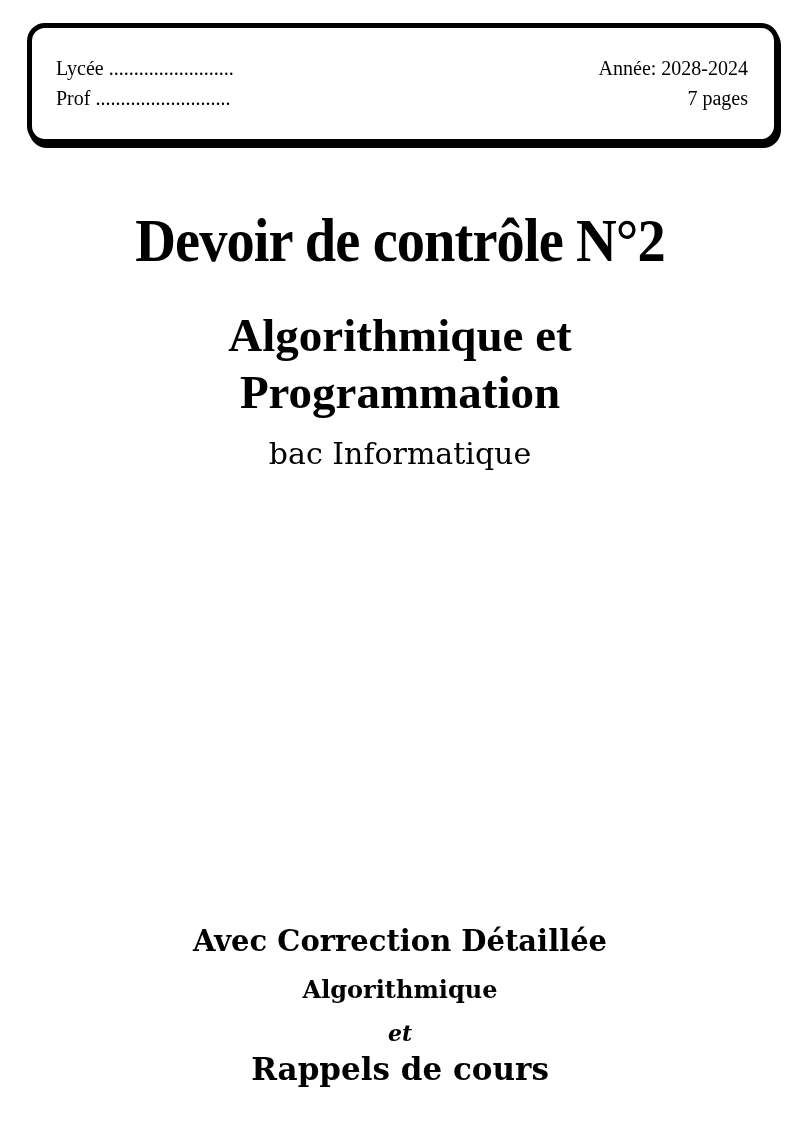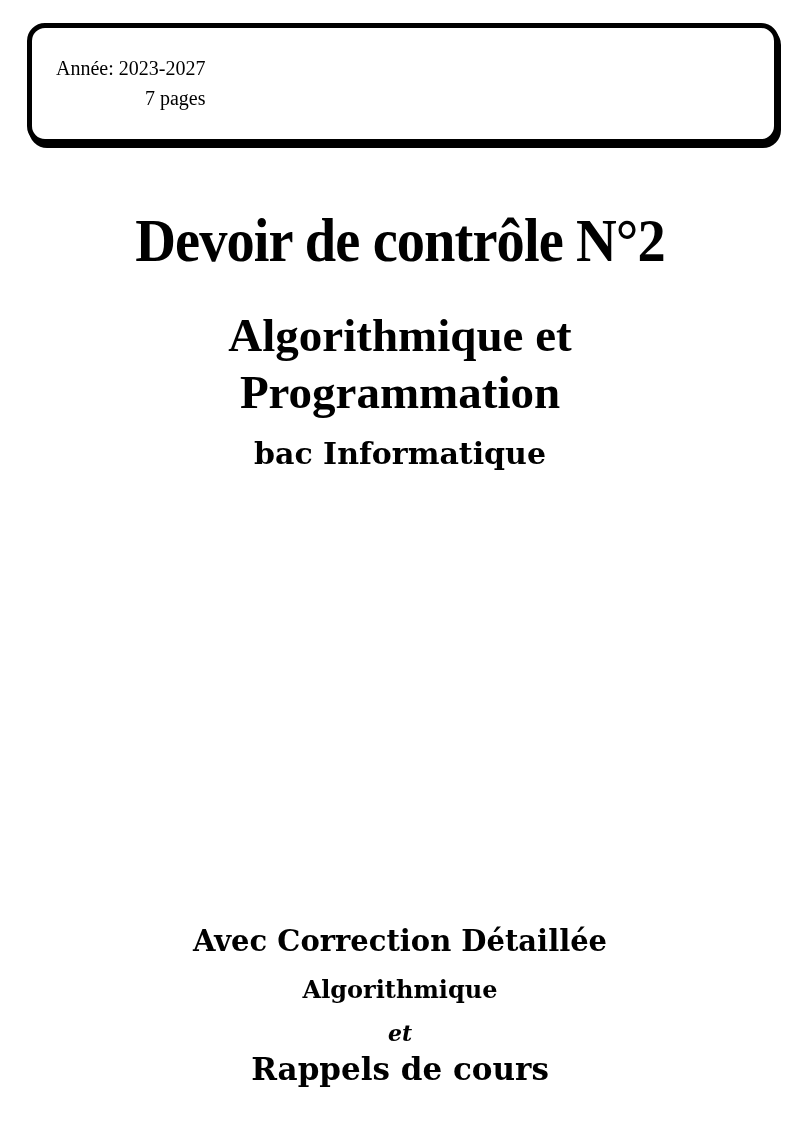--- a/index.html
+++ b/index.html
@@ -73,21 +73,21 @@
   }
   .level-title {
     position: absolute;
     top: 436px;
     left: 0;
     width: 800px;
     margin: 0;
     text-align: center;
     font-family: "DejaVu Serif", serif;
     font-size: 30px;
-    font-weight: 700;
+    font-weight: 400;
     line-height: 36px;
   }
   .footer-line {
     position: absolute;
     left: 0;
     width: 800px;
     margin: 0;
     text-align: center;
     font-family: "DejaVu Serif", serif;
     font-weight: 700;
@@ -96,22 +96,26 @@
   .f2 { top: 975px;  font-size: 24px; line-height: 30px; }
   .f3 { top: 1019px; font-size: 22px; line-height: 28px; font-style: italic; }
   .f4 { top: 1050px; font-size: 31px; line-height: 38px; }
 </style>
 </head>
 <body>
 
 <div class="page">
 
   <div class="info-box">
+    <div class="info-col left">
+      <div>Lycée .........................</div>
+      <div>Prof ...........................</div>
+    </div>
     <div class="info-col right">
-      <div>Année: 2023-2027</div>
+      <div>Année: 2028-2024</div>
       <div>7 pages</div>
     </div>
   </div>
 
   <h1 class="main-title">Devoir de contrôle N°2</h1>
 
   <h2 class="subject-title">Algorithmique et
 Programmation</h2>
 
   <h3 class="level-title">bac Informatique</h3>

